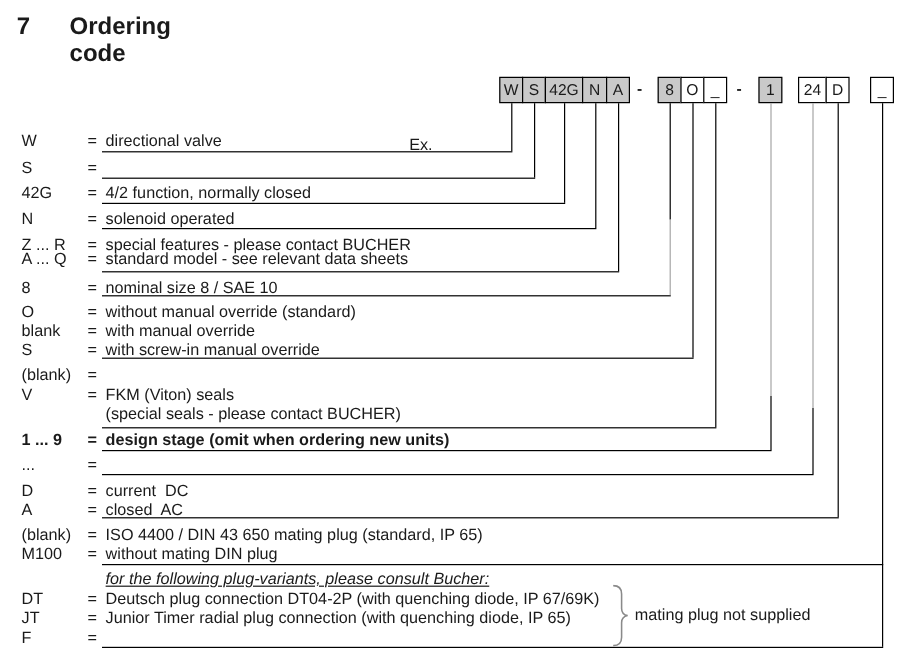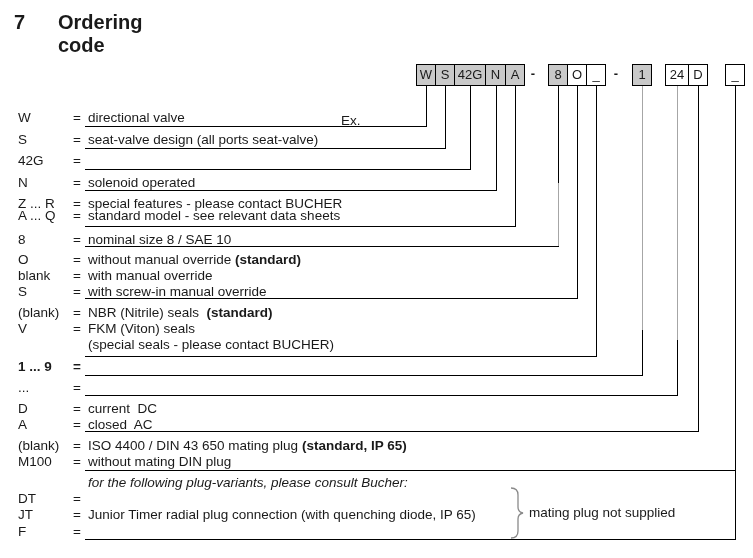--- a/index.html
+++ b/index.html
@@ -22,22 +22,22 @@
   .cbox.gray{background:#c9c9c9;}
   .dash{
     position:absolute;top:64px;height:22px;font-size:13px;font-weight:700;
     text-align:center;line-height:20px;
   }
   
   .crow{position:absolute;left:0;width:753px;height:16px;}
   .crow .code{position:absolute;left:18px;font-size:13.5px;white-space:pre;}
   .crow .eq{position:absolute;left:73px;font-size:13.5px;}
   .crow .desc{position:absolute;left:88px;font-size:13.5px;white-space:pre;}
-  .crow .desc .b{font-weight:700;}
-  .crow .desc .i{font-style:italic;}
+  .crow .desc .b{font-weight:400;}
+  .crow .desc .i{font-style:italic;text-decoration:underline;}
   
   .hline{position:absolute;height:1px;background:#000;}
   .vline{position:absolute;width:1px;background:#000;}
   .vline.g{background:#a6a6a6;}
   
   .brace{position:absolute;left:510px;top:487px;}
   .brace-label{position:absolute;left:529px;top:505px;font-size:13.5px;white-space:pre;}
 </style>
 </head>
 <body>
@@ -99,25 +99,25 @@
     </div>
   <div id="rows-layer">
       <div class="crow" style="top: 110px;">
         <span class="code">W</span>
         <span class="eq">=</span>
         <span class="desc"><span>directional valve</span></span>
       </div>
       <div class="crow" style="top: 132px;">
         <span class="code">S</span>
         <span class="eq">=</span>
-        <span class="desc"><span>seat-valve design (all ports seat-valve)</span></span>
       </div>
       <div class="crow" style="top: 153px;">
         <span class="code">42G</span>
         <span class="eq">=</span>
+        <span class="desc"><span>4/2 function, normally closed</span></span>
       </div>
       <div class="crow" style="top: 175px;">
         <span class="code">N</span>
         <span class="eq">=</span>
         <span class="desc"><span>solenoid operated</span></span>
       </div>
       <div class="crow" style="top: 208px;">
         <span class="code">A ... Q</span>
         <span class="eq">=</span>
         <span class="desc"><span>standard model - see relevant data sheets</span></span>
@@ -143,33 +143,33 @@
         <span class="desc"><span>with manual override</span></span>
       </div>
       <div class="crow" style="top: 284px;">
         <span class="code">S</span>
         <span class="eq">=</span>
         <span class="desc"><span>with screw-in manual override</span></span>
       </div>
       <div class="crow" style="top: 305px;">
         <span class="code">(blank)</span>
         <span class="eq">=</span>
-        <span class="desc"><span>NBR (Nitrile) seals  </span><span class="b">(standard)</span></span>
       </div>
       <div class="crow" style="top: 321px;">
         <span class="code">V</span>
         <span class="eq">=</span>
         <span class="desc"><span>FKM (Viton) seals</span></span>
       </div>
       <div class="crow" style="top: 337px;">
         <span class="desc"><span>(special seals - please contact BUCHER)</span></span>
       </div>
       <div class="crow" style="top: 359px; font-weight: bold;">
         <span class="code">1 ... 9</span>
         <span class="eq">=</span>
+        <span class="desc"><span>design stage (omit when ordering new units)</span></span>
       </div>
       <div class="crow" style="top: 380px;">
         <span class="code">...</span>
         <span class="eq">=</span>
       </div>
       <div class="crow" style="top: 401px;">
         <span class="code">D</span>
         <span class="eq">=</span>
         <span class="desc"><span>current  DC</span></span>
       </div>
@@ -187,20 +187,21 @@
         <span class="code">M100</span>
         <span class="eq">=</span>
         <span class="desc"><span>without mating DIN plug</span></span>
       </div>
       <div class="crow" style="top: 475px;">
         <span class="desc"><span class="i">for the following plug-variants, please consult Bucher:</span></span>
       </div>
       <div class="crow" style="top: 491px;">
         <span class="code">DT</span>
         <span class="eq">=</span>
+        <span class="desc"><span>Deutsch plug connection DT04-2P (with quenching diode, IP 67/69K)</span></span>
       </div>
       <div class="crow" style="top: 507px;">
         <span class="code">JT</span>
         <span class="eq">=</span>
         <span class="desc"><span>Junior Timer radial plug connection (with quenching diode, IP 65)</span></span>
       </div>
       <div class="crow" style="top: 524px;">
         <span class="code">F</span>
         <span class="eq">=</span>
       </div>

